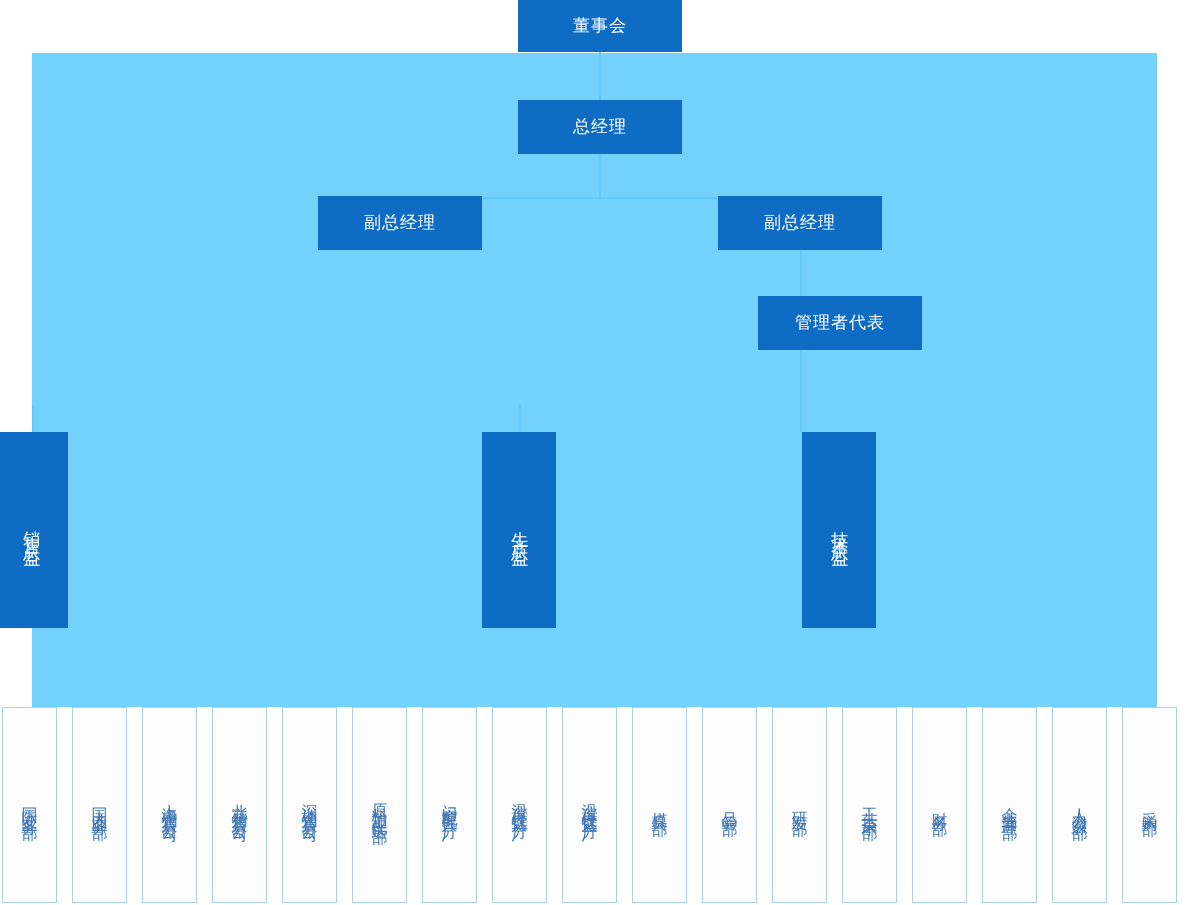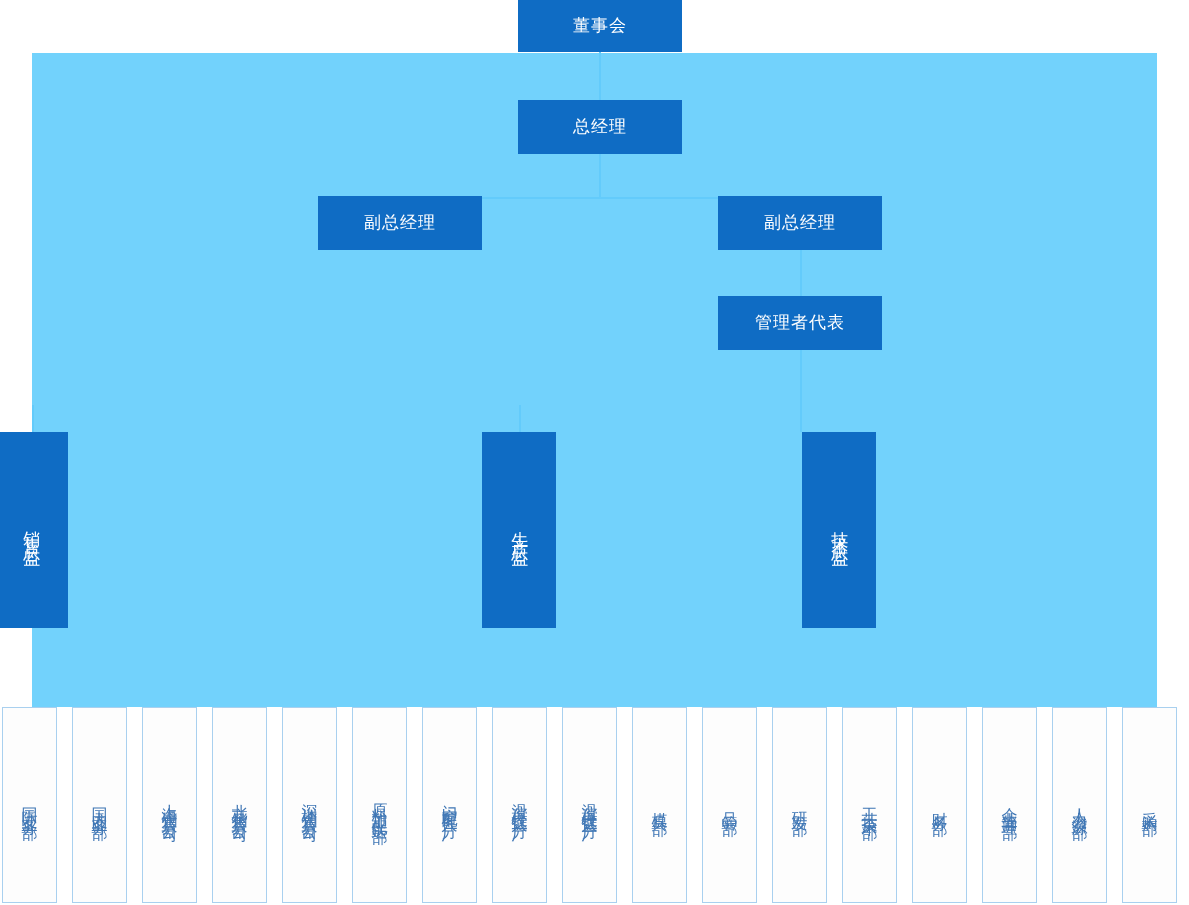--- a/index.html
+++ b/index.html
@@ -120,21 +120,21 @@
   <div class="connector v" style="left:32px; top:405px; height:28px;"></div>
   <div class="connector v" style="left:519px; top:405px; height:28px;"></div>
 
   <div class="node node-h" style="left:518px; top:100px; width:164px; height:54px;">总经理</div>
 
   <div class="node node-h" style="left:518px; top:0px; width:164px; height:52px;">董事会</div>
 
   <div class="node node-h" style="left:318px; top:196px; width:164px; height:54px;">副总经理</div>
   <div class="node node-h" style="left:718px; top:196px; width:164px; height:54px;">副总经理</div>
 
-  <div class="node node-h" style="left:718px; top:296px; width:164px; height:54px;">管理者代表</div>
+  <div class="node node-h" style="left:758px; top:296px; width:164px; height:54px;">管理者代表</div>
 
   <div class="node node-v" style="left:-6px; top:432px; width:74px; height:196px;">销售总监</div>
   <div class="node node-v" style="left:482px; top:432px; width:74px; height:196px;">生产总监</div>
   <div class="node node-v" style="left:802px; top:432px; width:74px; height:196px;">技术总监</div>
 
   <div id="dept-layer">
       <div class="dept" style="left: 2px;">
         <span class="dept-label">国际业务部</span>
       </div>
       <div class="dept" style="left: 72px;">

